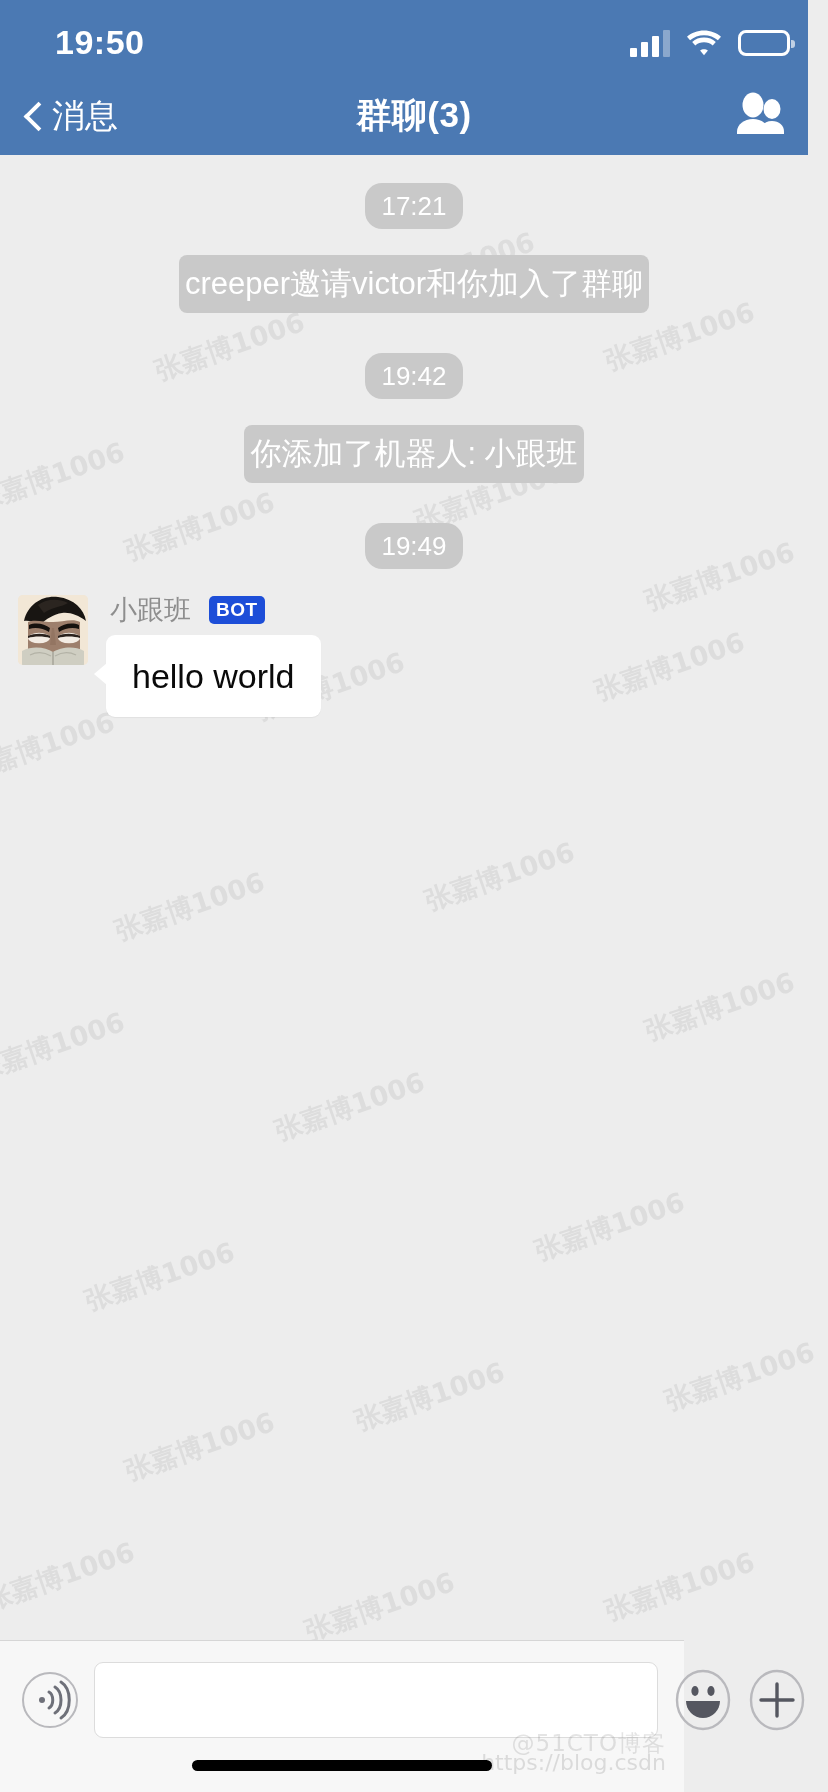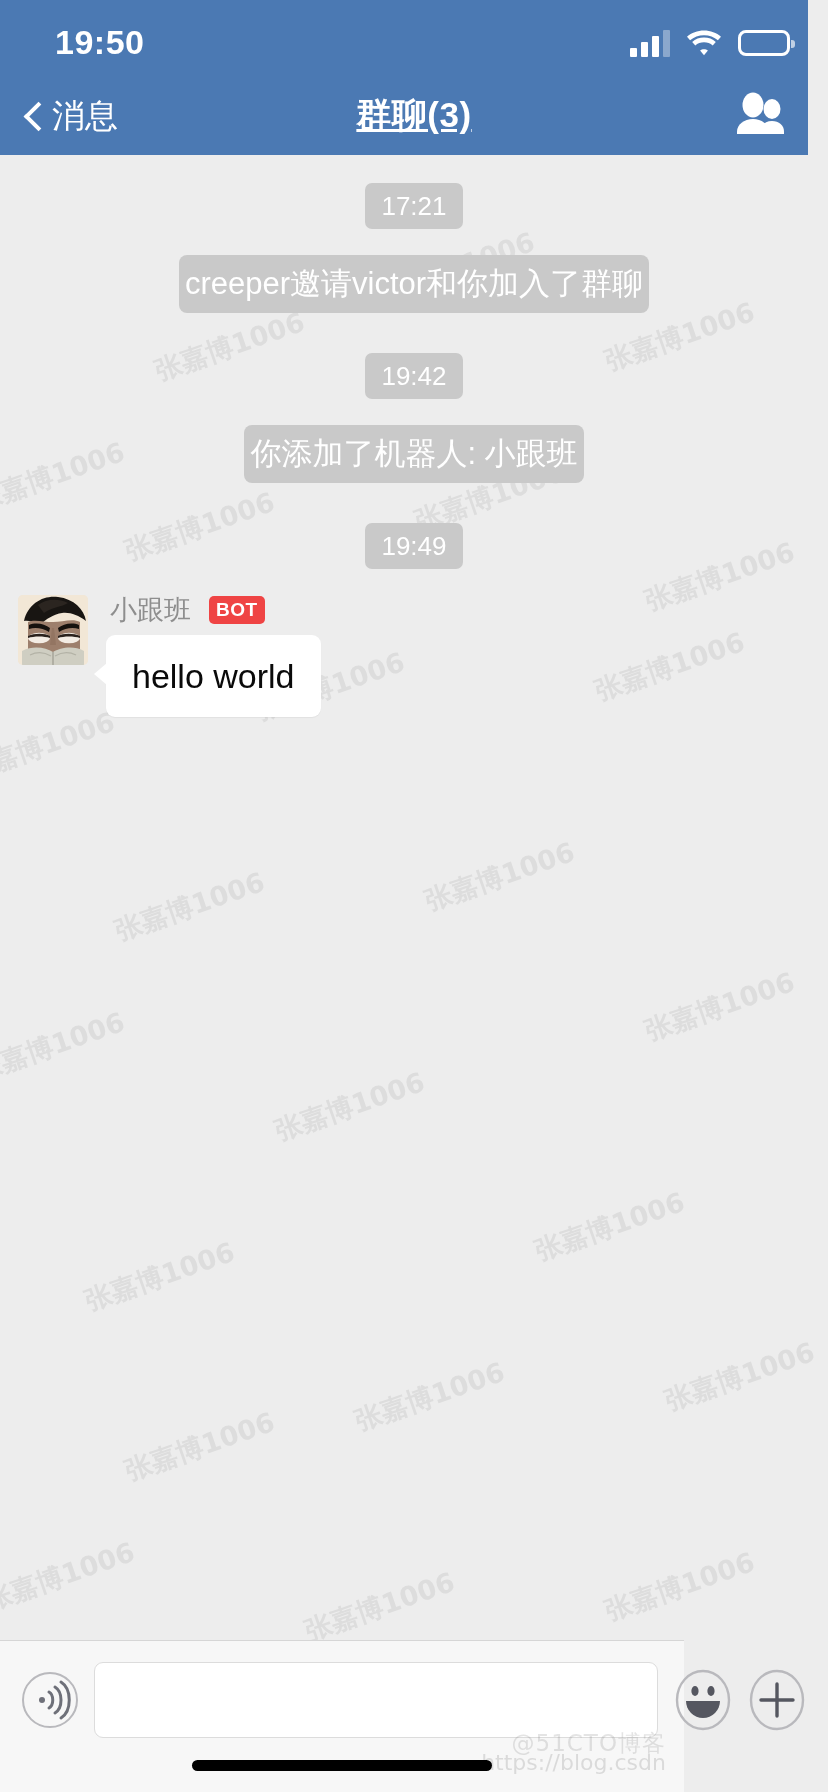--- a/index.html
+++ b/index.html
@@ -141,21 +141,20 @@
     left: 0; top: 0;
     width: 828px;
     height: 79px;
     display: flex;
     align-items: center;
     justify-content: center;
     color: #ffffff;
     font-size: 35px;
     font-weight: bold;
     letter-spacing: 0.5px;
-    text-decoration: underline;
   }
   .nav-contacts {
     position: absolute;
     right: 40px;
     top: 0;
     height: 79px;
     display: flex;
     align-items: center;
     cursor: pointer;
   }
@@ -205,21 +204,21 @@
     margin: 0 0 26px 0;
     position: relative;
     z-index: 4;
   }
   .chip-time {
     background: #c9c9c9;
     color: #ffffff;
     font-size: 26px;
     line-height: 30px;
     padding: 8px 16px;
-    border-radius: 7px;
+    border-radius: 17px;
   }
   .chip-sys {
     background: #c9c9c9;
     color: #ffffff;
     font-size: 31px;
     line-height: 36px;
     padding: 11px 6px;
     border-radius: 8px;
     max-width: 640px;
     text-align: center;
@@ -257,21 +256,21 @@
     gap: 18px;
     margin-bottom: 10px;
     padding-left: 4px;
   }
   .msg-sender {
     color: #8e8e8e;
     font-size: 27px;
     line-height: 30px;
   }
   .bot-badge {
-    background: #ef4444;
+    background: #1d4ed8;
     color: #ffffff;
     font-size: 19px;
     line-height: 19px;
     font-weight: bold;
     letter-spacing: 0.5px;
     padding: 4px 7px 5px 7px;
     border-radius: 5px;
   }
   .bubble {
     position: relative;

